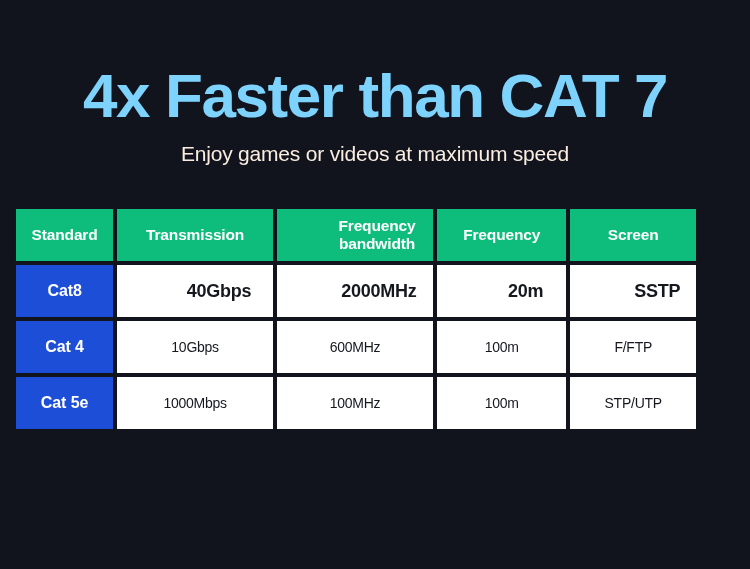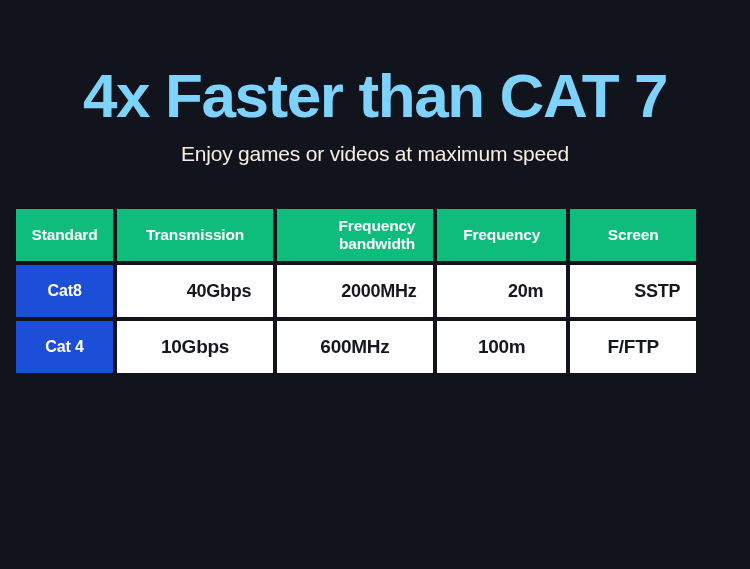--- a/index.html
+++ b/index.html
@@ -100,22 +100,22 @@
     background: #1d4ed8;
     color: #ffffff;
     font-size: 16px;
     font-weight: 700;
     letter-spacing: -0.1px;
   }
 
   .datacell {
     background: #ffffff;
     color: #16181f;
-    font-size: 19px;
-    font-weight: 700;
+    font-size: 14px;
+    font-weight: 400;
     letter-spacing: -0.25px;
   }
 
   .row-highlight .datacell {
     font-weight: 700;
     font-size: 18px;
     padding-left: 48px;
   }
 </style>
 </head>
@@ -156,16 +156,23 @@
         <td class="datacell">20m</td>
         <td class="datacell">SSTP</td>
       </tr>
       <tr>
         <td class="labelcell">Cat 4</td>
         <td class="datacell">10Gbps</td>
         <td class="datacell">600MHz</td>
         <td class="datacell">100m</td>
         <td class="datacell">F/FTP</td>
       </tr>
+      <tr>
+        <td class="labelcell">Cat 5e</td>
+        <td class="datacell">1000Mbps</td>
+        <td class="datacell">100MHz</td>
+        <td class="datacell">100m</td>
+        <td class="datacell">STP/UTP</td>
+      </tr>
     </tbody>
   </table>
 
 </div>
 
 </body></html>

